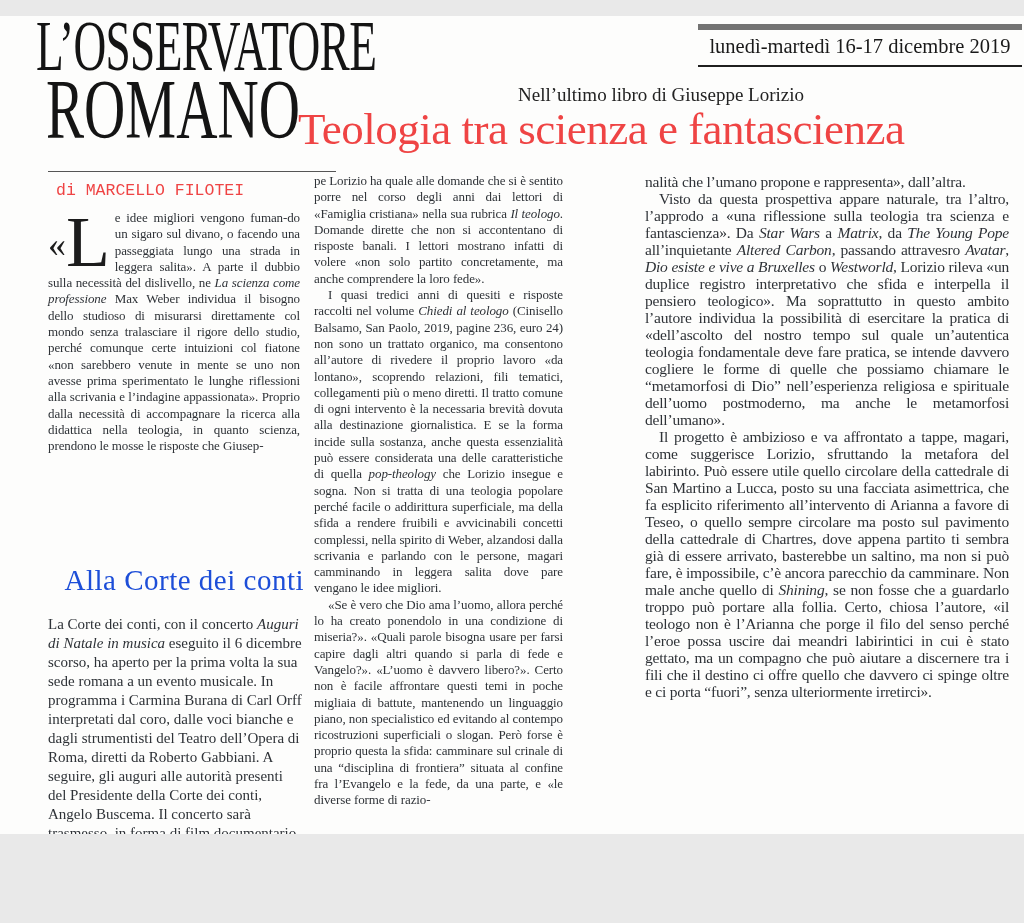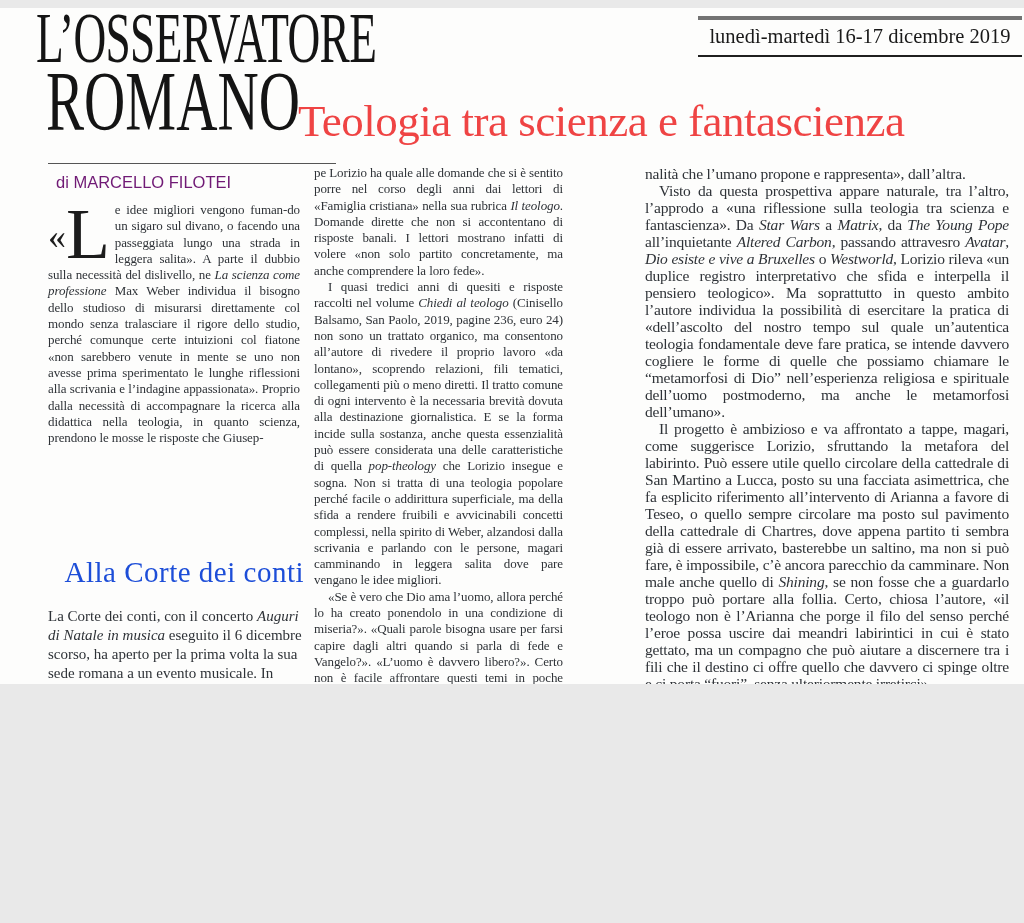--- a/index.html
+++ b/index.html
@@ -1,36 +1,36 @@
 <!DOCTYPE html>
 <html><head>
 <meta charset="utf-8">
 <style>
   html,body { margin:0; padding:0; background:#e9e9e9; }
   .page {
-    position:relative; width:1024px; height:676px; margin:8px auto;
+    position:relative; width:1024px; height:818px; margin:16px auto;
     background:#fdfdfc; overflow:hidden;
     font-family:"Liberation Serif", serif; color:#2e3237;
   }
 
   
   .masthead { position:absolute; left:36px; top:-6px; color:#141414; }
   .masthead-line1 {
     font-size:72px; line-height:1; letter-spacing:-1px;
     transform:scaleX(0.63); transform-origin:left top; white-space:nowrap;
   }
   .masthead-line2 {
     font-size:84px; line-height:0.9; margin-left:10px; margin-top:-10px;
     transform:scaleX(0.68); transform-origin:left top; white-space:nowrap;
   }
 
   
   .datebox {
     position:absolute; left:698px; top:8px; width:324px;
-    border-top:4px solid #737373; border-bottom:2px solid #1f1f1f;
+    border-top:6px solid #737373; border-bottom:2px solid #1f1f1f;
     padding:5px 0 7px; text-align:center; font-size:20.5px; color:#191919;
     white-space:nowrap;
   }
 
   
   .kicker {
     position:absolute; left:300px; top:68px; width:722px;
     text-align:center; font-size:19px; color:#222;
   }
   .headline {
@@ -40,22 +40,22 @@
   }
 
   
   .col  { position:absolute; }
   .col1 { left:48px;  top:155px; width:252px; }
   .col2 { left:314px; top:157px; width:249px; }
   .col3 { left:645px; top:157px; width:364px; }
 
   .byline-rule { width:288px; border-top:1.5px solid #555; margin-bottom:9px; }
   .byline {
-    font-family:Liberation Sans, sans-serif; font-size:16.5px;
-    color:#701a75; margin:0 0 10px 8px;
+    font-family:Liberation Mono, monospace; font-size:16.5px;
+    color:#ef4444; margin:0 0 10px 8px;
   }
 
   .body {
     margin:0; font-size:13px; line-height:16.3px;
     text-align:justify; letter-spacing:-0.1px;
   }
   .ind { text-indent:14px; }
   .col3 .body { font-size:15.5px; line-height:17px; letter-spacing:-0.2px; }
 
   .body i { font-style:italic; }
@@ -80,20 +80,21 @@
 
   <div class="masthead">
     <div class="masthead-line1">L’OSSERVATORE</div>
     <div class="masthead-line2">ROMANO</div>
   </div>
 
   <div class="datebox">
     <span>lunedì-martedì 16-17 dicembre 2019</span>
   </div>
 
+  <div class="kicker">Nell’ultimo libro di Giuseppe Lorizio</div>
 
   <h1 class="headline">Teologia tra scienza e fantascienza</h1>
 
   <div class="col col1">
     <div class="byline-rule"></div>
     <div class="byline">di MARCELLO FILOTEI</div>
     <p class="body">
       <span class="dropcap">
         <span class="dc-q">«</span>
         <span class="dc-l">L</span>

